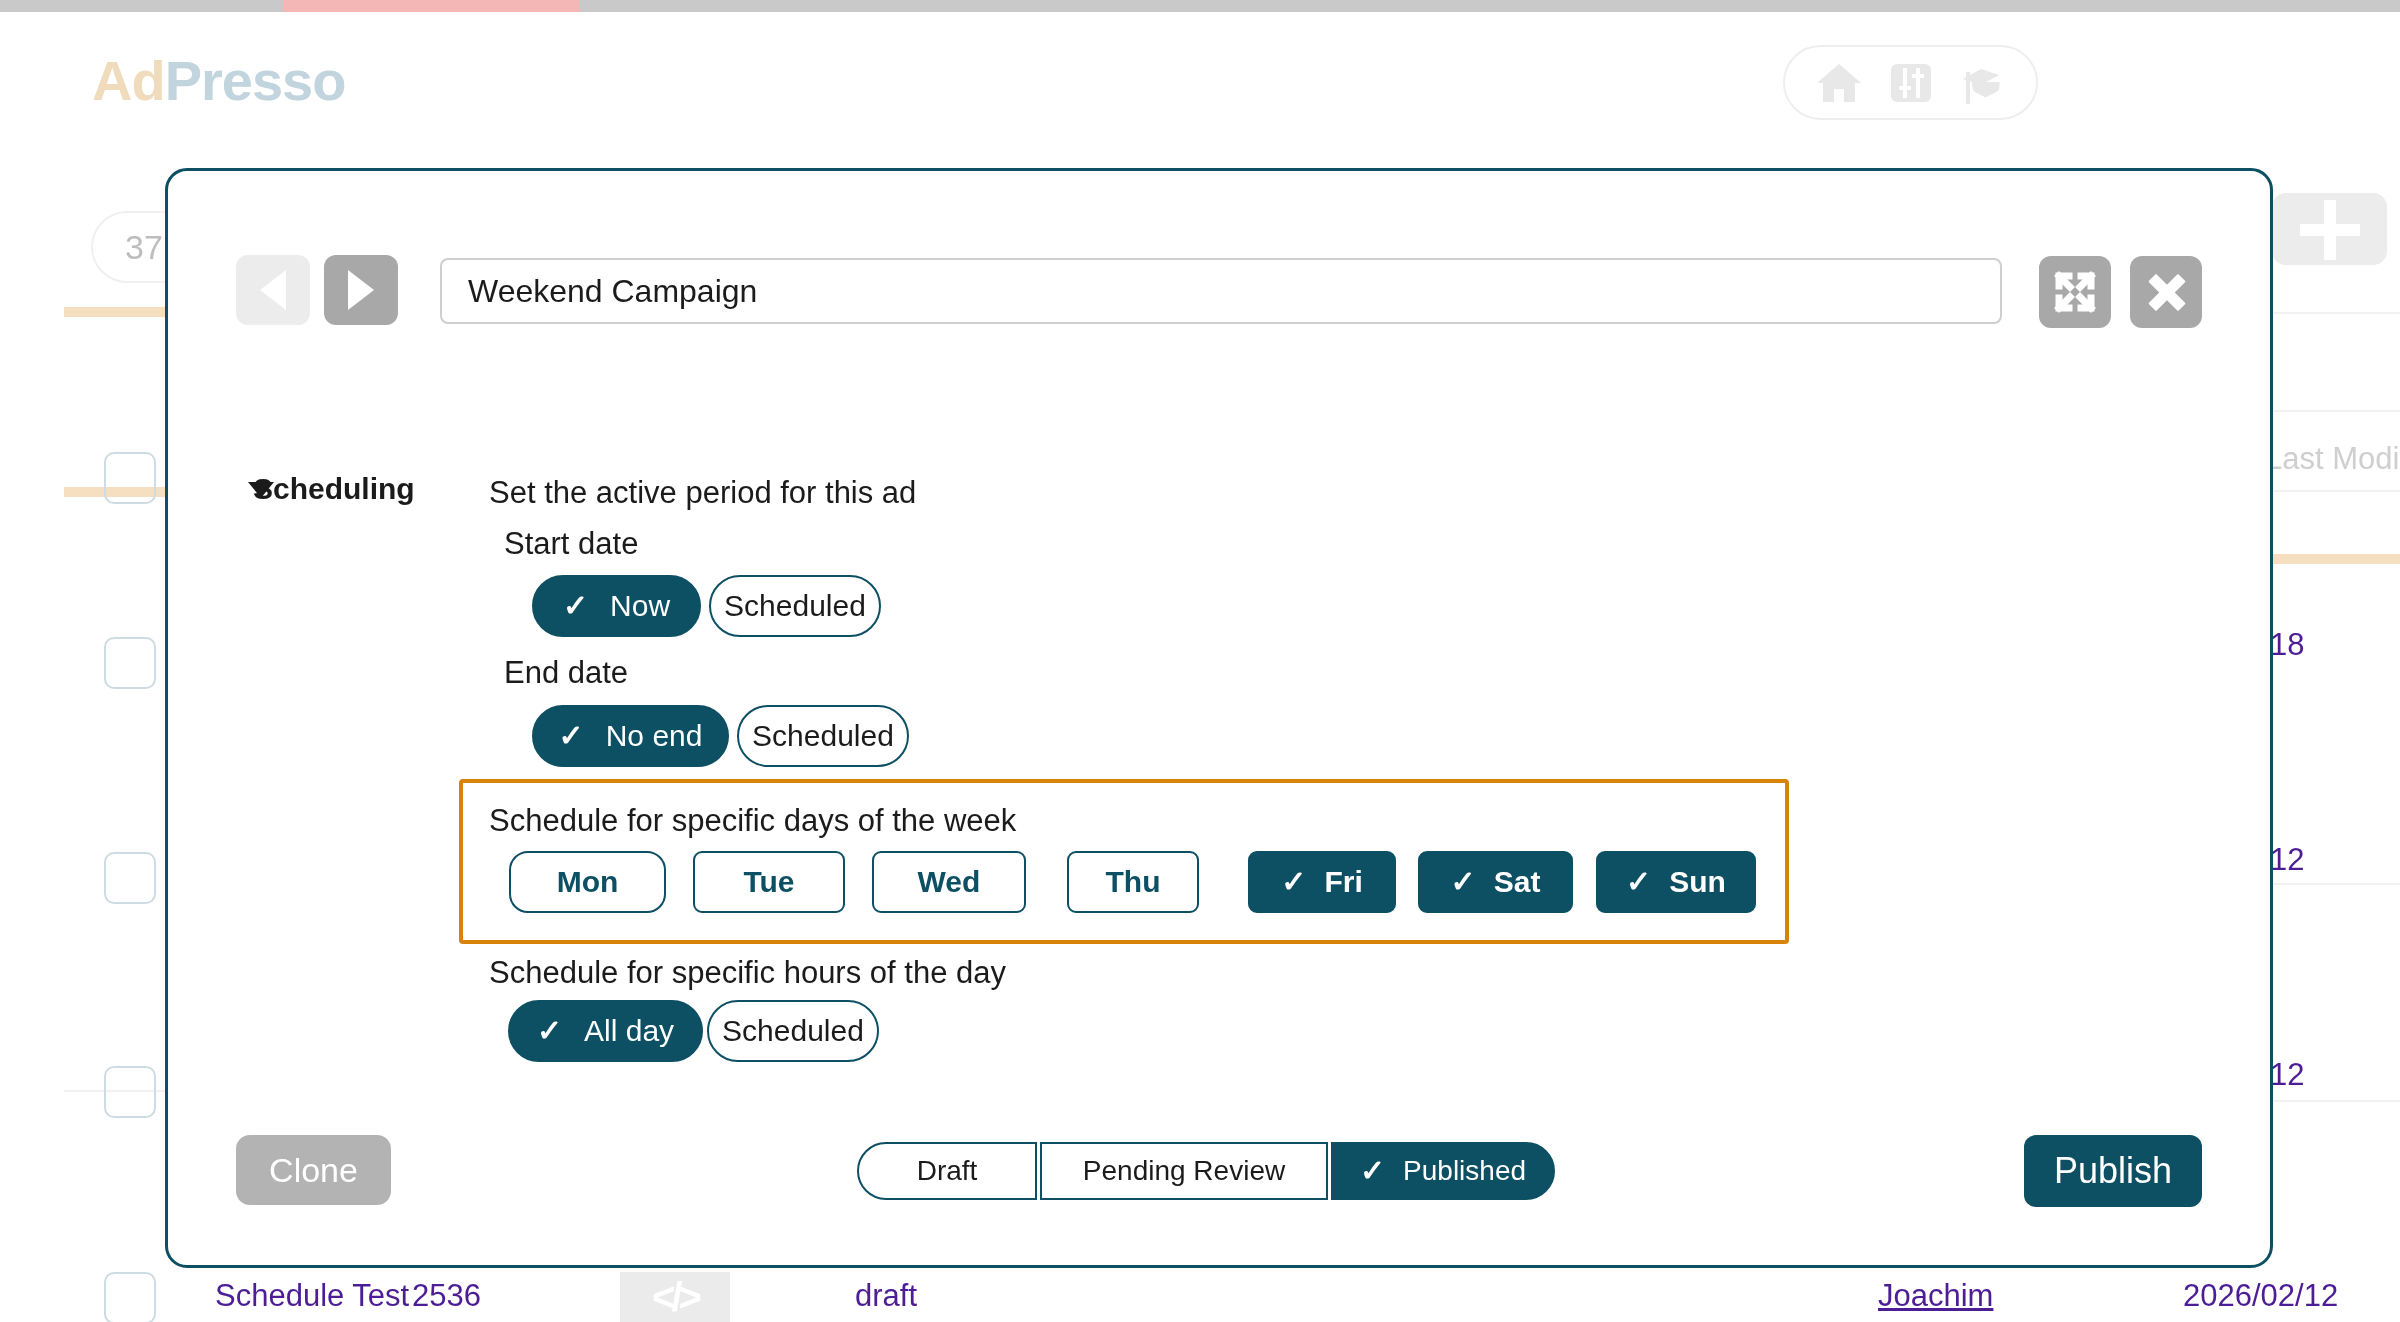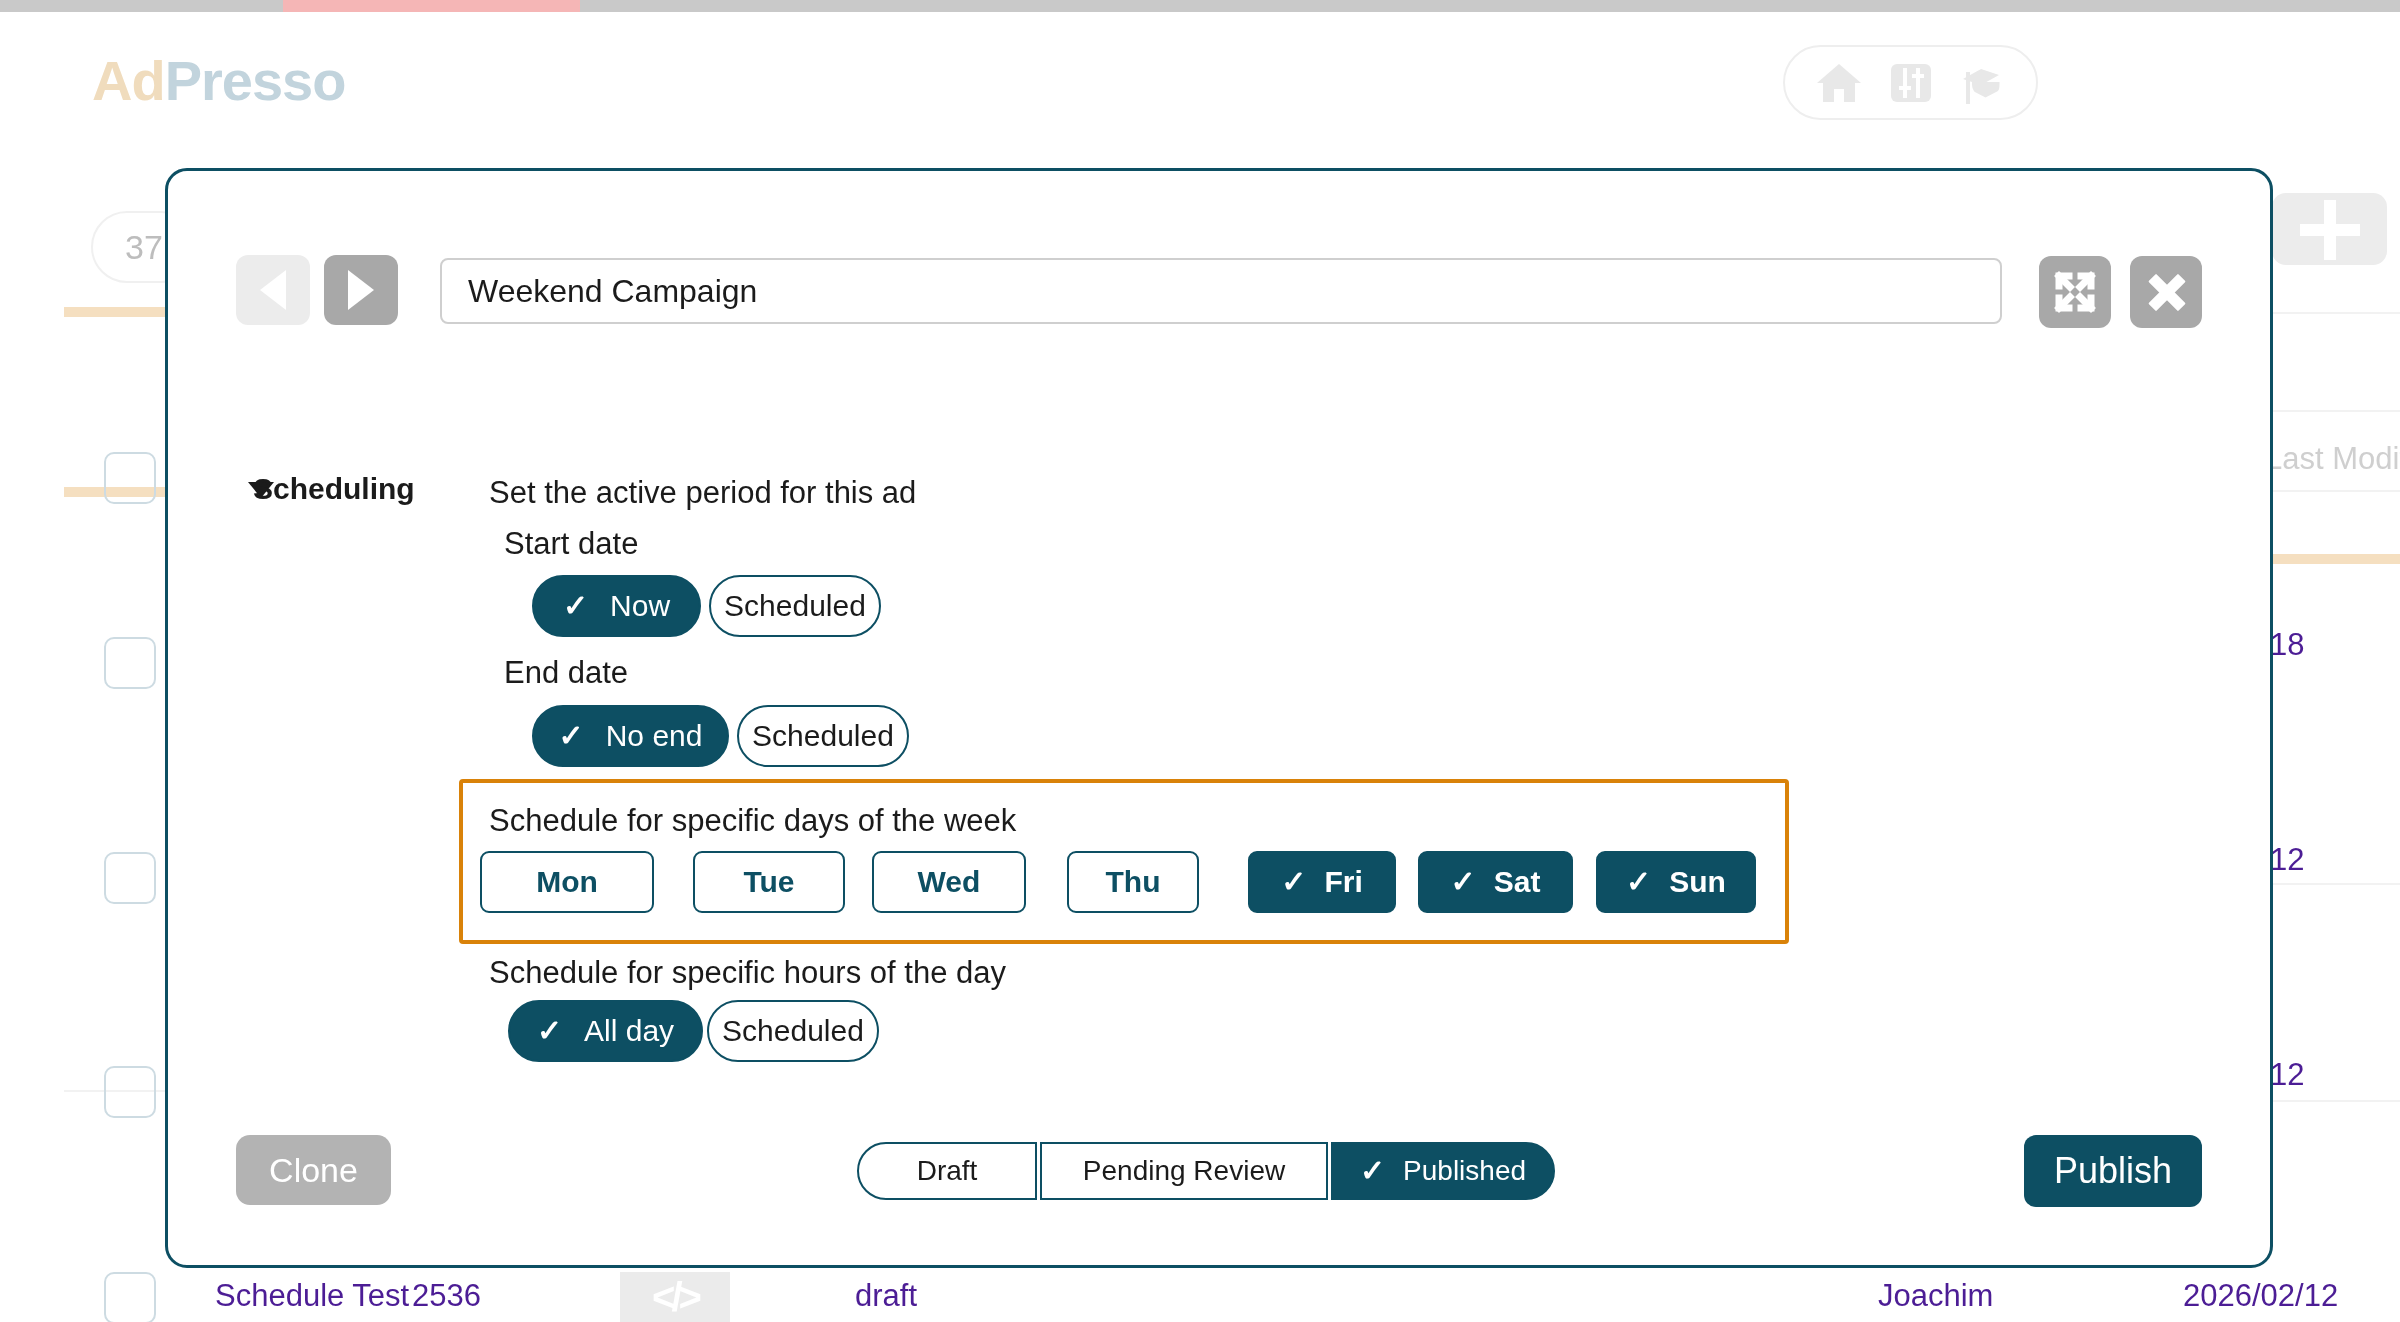--- a/index.html
+++ b/index.html
@@ -294,21 +294,21 @@
   <div id="colhdr">Last Modif</div>
 
   <div class="bgtxt" style="left:2270px; top:627px;">18</div>
   <div class="bgtxt" style="left:2270px; top:842px;">12</div>
   <div class="bgtxt" style="left:2270px; top:1057px;">12</div>
 
   <div class="bgtxt" style="left:215px; top:1278px;">Schedule Test</div>
   <div class="bgtxt" style="left:412px; top:1278px;">2536</div>
   <div id="codeico">&lt;/&gt;</div>
   <div class="bgtxt" style="left:855px; top:1278px;">draft</div>
-  <div class="bgtxt" style="left:1878px; top:1278px;">Joachim</div>
+  <div class="bgtxt" style="left:1878px; top:1278px;text-decoration:underline;">Joachim</div>
   <div class="bgtxt" style="left:2183px; top:1278px;">2026/02/12</div>
 </div>
 
 <div id="modal"></div>
 
 <div class="navbtn" id="prevbtn">
   <span class="tri"></span>
 </div>
 <div class="navbtn" id="nextbtn">
   <span class="tri"></span>
@@ -356,21 +356,21 @@
   <span class="chk">✓</span>
   <span>No end</span>
 </div>
 <div class="pill unsel" style="left:737px; top:705px; width:172px;">
   <span>Scheduled</span>
 </div>
 
 <div id="dayhighlight"></div>
 <div class="sectxt" style="left:489px; top:803px;">Schedule for specific days of the week</div>
 
-<div class="daybtn unsel" style="left:480px; width:174px;">
+<div class="daybtn unsel" style="left:509px; width:157px;border-radius:19px;">
   <span>Mon</span>
 </div>
 <div class="daybtn unsel" style="left:693px; width:152px;">
   <span>Tue</span>
 </div>
 <div class="daybtn unsel" style="left:872px; width:154px;">
   <span>Wed</span>
 </div>
 <div class="daybtn unsel" style="left:1067px; width:132px;">
   <span>Thu</span>

